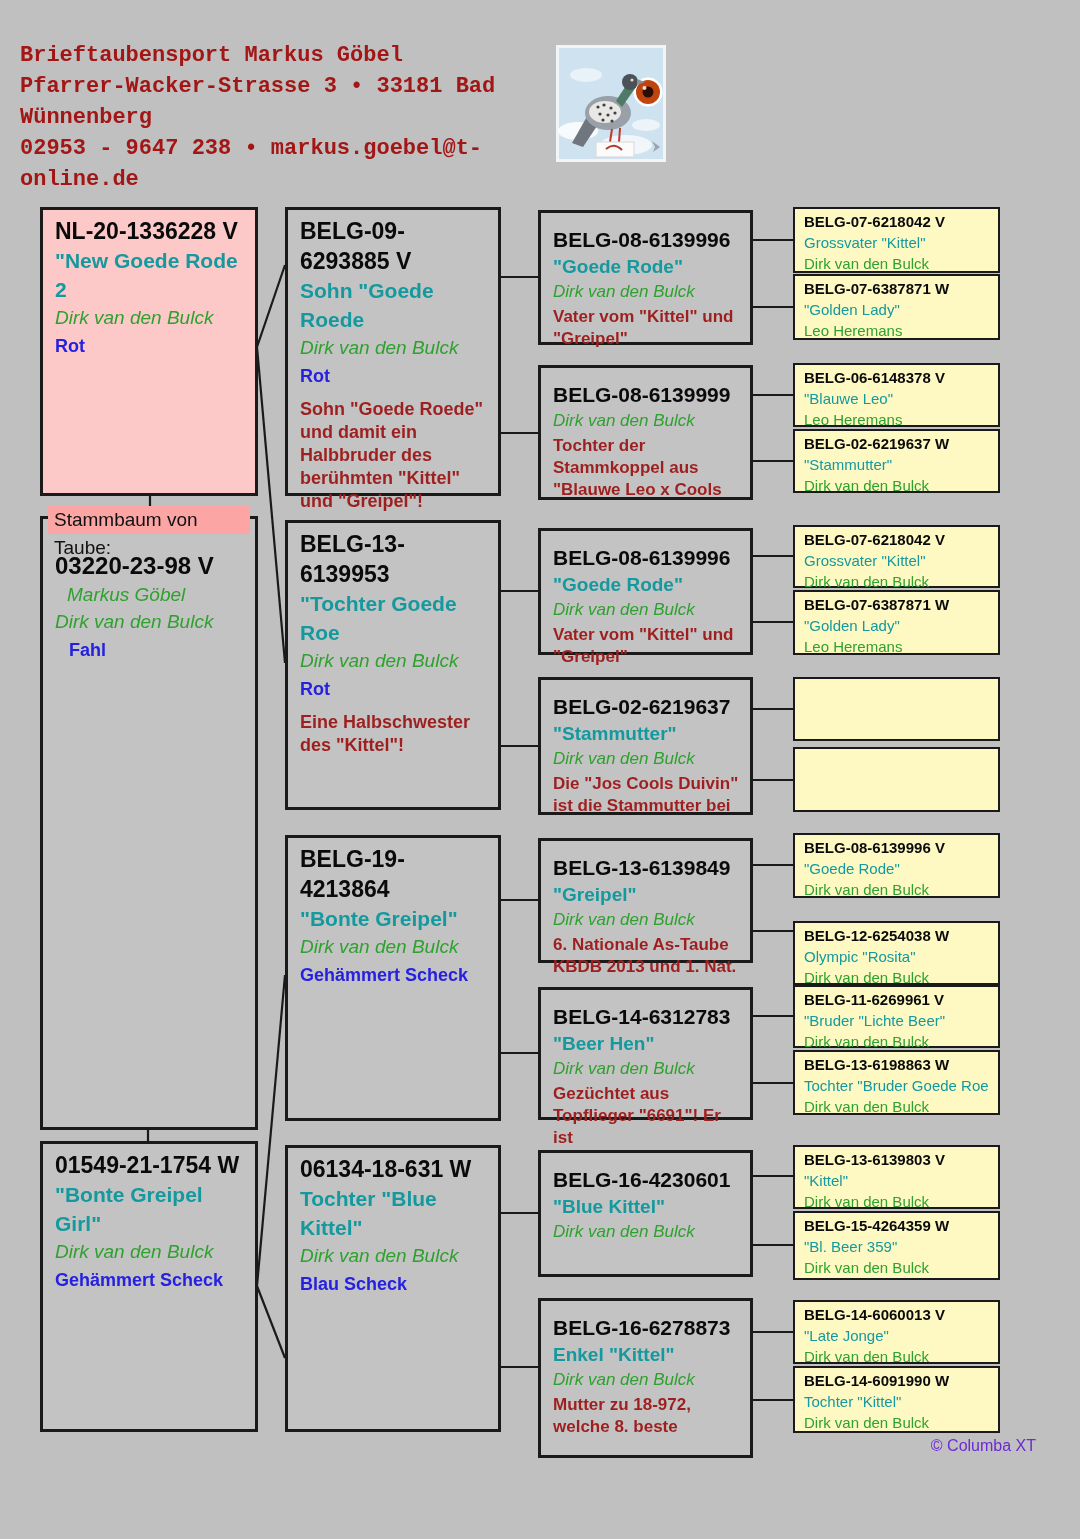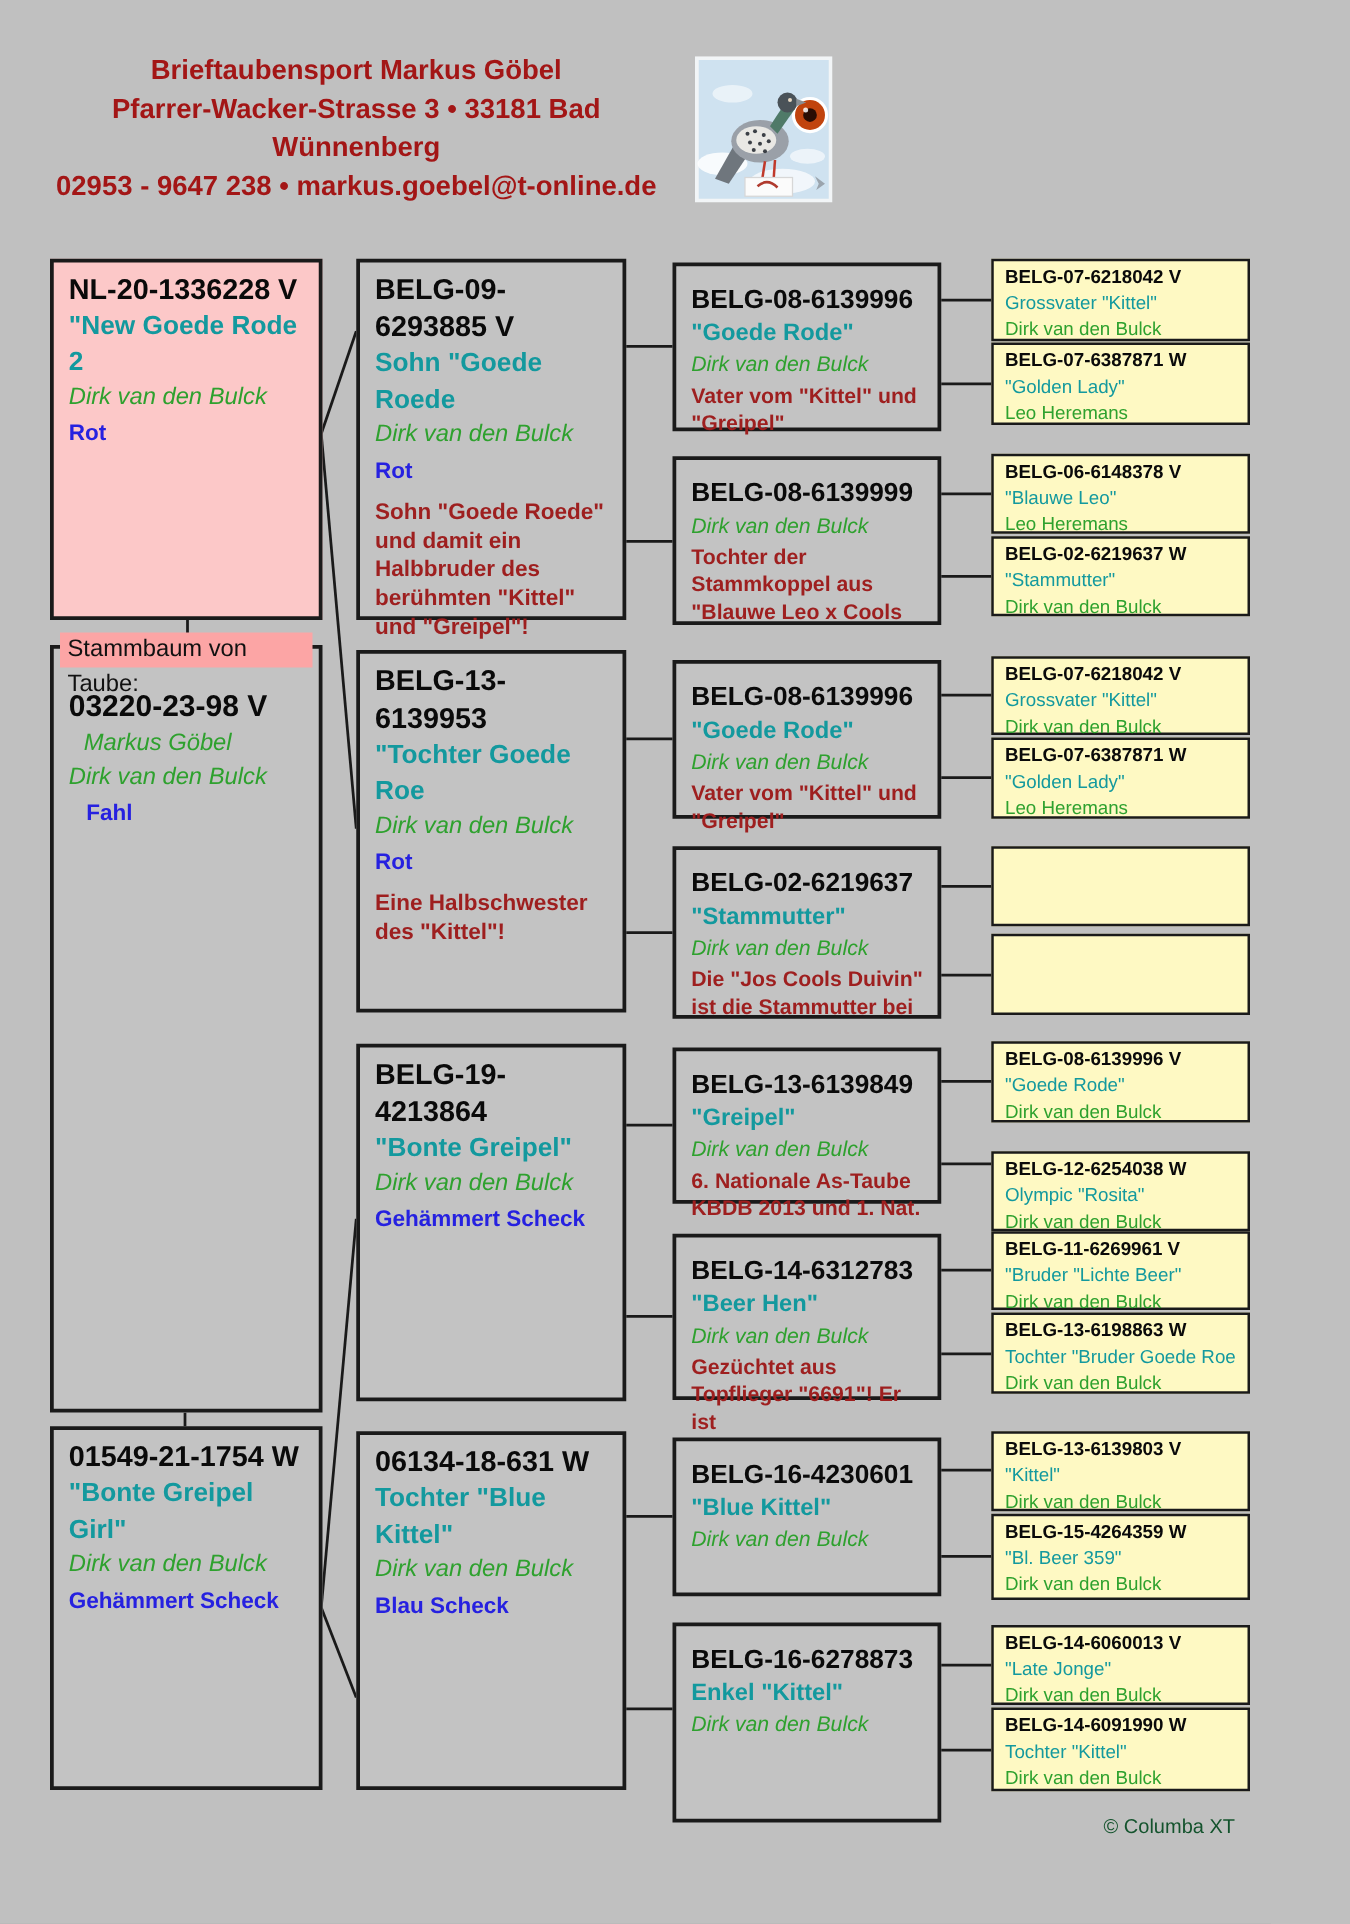--- a/index.html
+++ b/index.html
@@ -6,22 +6,22 @@
   body{background:#a8a8a8;}
   .page{
     position:relative;
     width:1080px;height:1539px;
     background:#c0c0c0;
     font-family:"Liberation Sans", sans-serif;
     overflow:hidden;
   }
   .hdr{
     position:absolute;left:20px;top:40px;width:530px;
-    text-align:center;color:#a31616;font-weight:bold;
-    font-size:22px;line-height:31px;
+    text-align:left;color:#a31616;font-weight:bold;
+    font-size:22px;line-height:31px;font-family:Liberation Mono, monospace;
   }
   .logo{position:absolute;left:556px;top:45px;width:110px;height:117px;}
   .connectors{position:absolute;left:0;top:0;pointer-events:none;}
   .box{
     position:absolute;box-sizing:border-box;
     border:3px solid #1a1a1a;
     padding:6px 10px 6px 12px;
     background:#c3c3c3;
   }
   .box.pink{background:#fcc8c8;}
@@ -40,22 +40,22 @@
   .small .breeder{font-style:normal;font-size:15px;line-height:21px;}
   .subjlabel{
     position:absolute;left:48px;top:506px;width:202px;height:28px;
     background:#fca5a5;color:#111;font-size:19px;line-height:28px;
     padding-left:6px;box-sizing:border-box;
   }
   .subjbox .ring{font-size:24px;margin-top:26px;}
   .subjbox .owner{margin-left:12px;}
   .subjbox .cline{margin-left:14px;}
   .footer{
-    position:absolute;left:816px;top:1437px;width:172px;
-    text-align:right;font-size:16px;color:#14532d;margin-top:16px;
+    position:absolute;left:864px;top:1437px;width:172px;
+    text-align:right;font-size:16px;color:#6d28d9;
   }
 </style>
 </head>
 <body>
 
 <div class="page">
 
   <div class="hdr">
     <div>Brieftaubensport Markus Göbel</div>
     <div>Pfarrer-Wacker-Strasse 3 • 33181 Bad Wünnenberg</div>
@@ -221,20 +221,21 @@
   <div class="box g3" style="left:538px;top:1150px;width:215px;height:127px">
     <div class="ring">BELG-16-4230601</div>
     <div class="bname">"Blue Kittel"</div>
     <div class="breeder">Dirk van den Bulck</div>
     <div class="comment"></div>
   </div>
   <div class="box g3" style="left:538px;top:1298px;width:215px;height:160px">
     <div class="ring">BELG-16-6278873</div>
     <div class="bname">Enkel "Kittel"</div>
     <div class="breeder">Dirk van den Bulck</div>
+    <div class="comment">Mutter zu 18-972, welche 8. beste</div>
   </div>
 
   <div class="box small" style="left:793px;top:207px;width:207px;height:66px">
     <div class="ring">BELG-07-6218042 V</div>
     <div class="bname">Grossvater "Kittel"</div>
     <div class="breeder">Dirk van den Bulck</div>
   </div>
   <div class="box small" style="left:793px;top:274px;width:207px;height:66px">
     <div class="ring">BELG-07-6387871 W</div>
     <div class="bname">"Golden Lady"</div>

